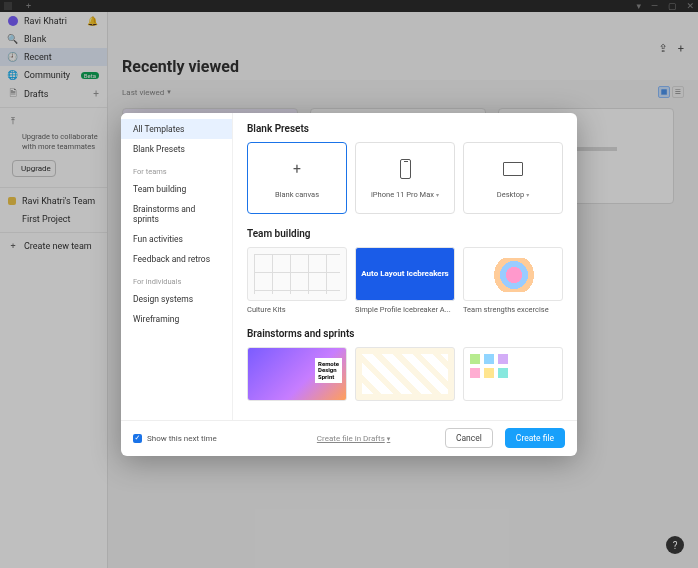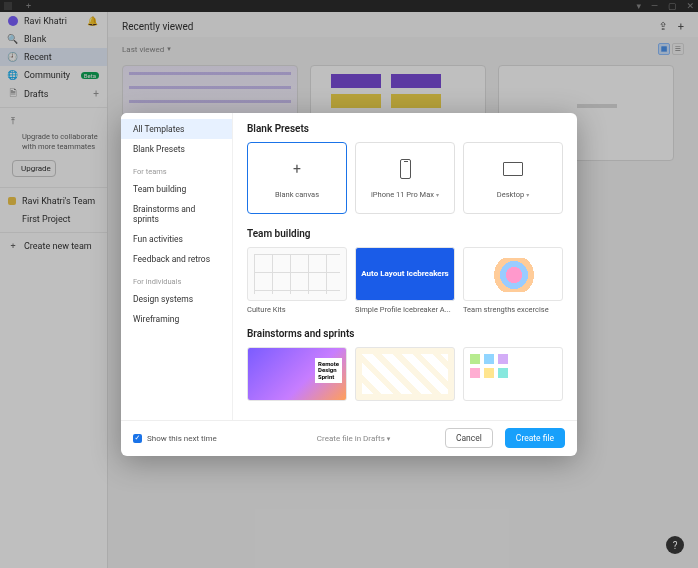--- a/index.html
+++ b/index.html
@@ -23,21 +23,21 @@
 .pill { margin-left: auto; background: #0fa958; color: #fff; border-radius: 4px; font-size: 6px; padding: 0 3px; }
 .plus-s { margin-left: auto; color: #999; font-size: 10px; }
 .sidebar-sep { border-top: 1px solid #eee; margin: 4px 0; }
 .upgrade-txt { font-size: 7.5px; color: #666; padding: 2px 8px 2px 22px; line-height: 1.3; }
 .upgrade-btn { margin: 6px 12px; border: 1px solid #ccc; border-radius: 4px; padding: 3px 8px; font-size: 8px; width: 44px; text-align: center; }
 .team-color { width: 8px; height: 8px; background: #f2c94c; border-radius: 2px; }
 
 
 .main { flex: 1; background: #f5f5f5; display: flex; flex-direction: column; }
 .main-header { display: flex; align-items: center; padding: 8px 14px 4px; background:#fafafa;}
-.main-title { font-size: 10px; font-weight: 400; color: #333; }
+.main-title { font-size: 16px; font-weight: 700; color: #333; margin-top: 37px; }
 .main-header-r { margin-left: auto; display: flex; gap: 10px; color: #555; font-size: 11px; }
 .subheader { padding: 6px 14px 4px; font-size: 8px; color: #888; display: flex; align-items: center; gap: 3px;}
 .view-toggle { margin-left:auto; display:flex; gap:2px;}
 .vt-btn { width:12px; height:12px; border:1px solid #ddd; border-radius:2px; display:flex; align-items:center;justify-content:center; font-size:7px; color:#888;}
 .vt-btn.active { background:#cfe5ff; border-color:#8fbfff; color:#1a73e8;}
 .cards-bg { padding: 6px 14px; display: flex; gap: 12px; }
 .card-bg { width: 176px; height: 96px; background: #fff; border:1px solid #e0e0e0; border-radius: 4px; overflow:hidden; position:relative;}
 .thumb1 { background: linear-gradient(180deg, #f3eeff 0%, #fff 100%); }
 .thumb1::before { content:""; position:absolute; top:6px; left:6px; right:6px; bottom:6px; background: repeating-linear-gradient(180deg, #6b4dd8 0 3px, transparent 3px 14px); opacity:0.3;}
 .thumb2 { background:#fff; }
@@ -76,21 +76,21 @@
 .tt-remote{background:linear-gradient(135deg,#7b5cff 0%,#c77dff 60%,#ff9f5a 100%);}
 .tt-remote::after{content:"Remote\A Design\A Sprint";white-space:pre;position:absolute;right:4px;top:10px;background:#fff;padding:3px;font-size:6px;font-weight:700;line-height:1.1;}
 .tt-brain2{background:#fdf6e3;}
 .tt-brain2::before{content:"";position:absolute;inset:6px;background:repeating-linear-gradient(45deg,#fff 0 8px,transparent 8px 14px);}
 .tt-wb{background:#fff;}
 .tt-wb::before{content:"";position:absolute;top:6px;left:6px;width:10px;height:10px;background:#b7eb8f;box-shadow:14px 0 0 #91d5ff,0 14px 0 #ffadd2,14px 14px 0 #ffe58f,28px 0 0 #d3adf7,28px 14px 0 #87e8de;}
 
 .modal-footer { height: 36px; border-top: 1px solid #eee; display: flex; align-items: center; padding: 0 12px; font-size: 8px; color: #555; }
 .mf-check { display: flex; align-items: center; gap: 5px; }
 .chk { width: 9px; height: 9px; background: #1a73e8; border-radius: 2px; display:flex; align-items:center; justify-content:center; color:#fff; font-size:7px;}
-.mf-create-in { margin-left: 100px; color: #888; display:flex; align-items:flex-end; gap:2px;}
+.mf-create-in { margin-left: 100px; color: #888; display:flex; align-items:flex-end; gap:2px;text-decoration:underline;}
 .mf-right { margin-left: auto; display: flex; gap: 12px; }
 .btn { padding: 4px 10px; border-radius: 4px; font-size: 8.5px; cursor: pointer; }
 .btn-cancel { border: 1px solid #ccc; background: #fff; color: #444; }
 .btn-primary { background: #18a0fb; color: #fff; border: 1px solid #18a0fb; }
 
 .fab { position: absolute; bottom: 14px; right: 14px; width: 18px; height: 18px; background: #2c2c2c; color: #ccc; border-radius: 50%; display: flex; align-items: center; justify-content: center; font-size: 10px; }
 </style>
 </head>
 <body>
 

